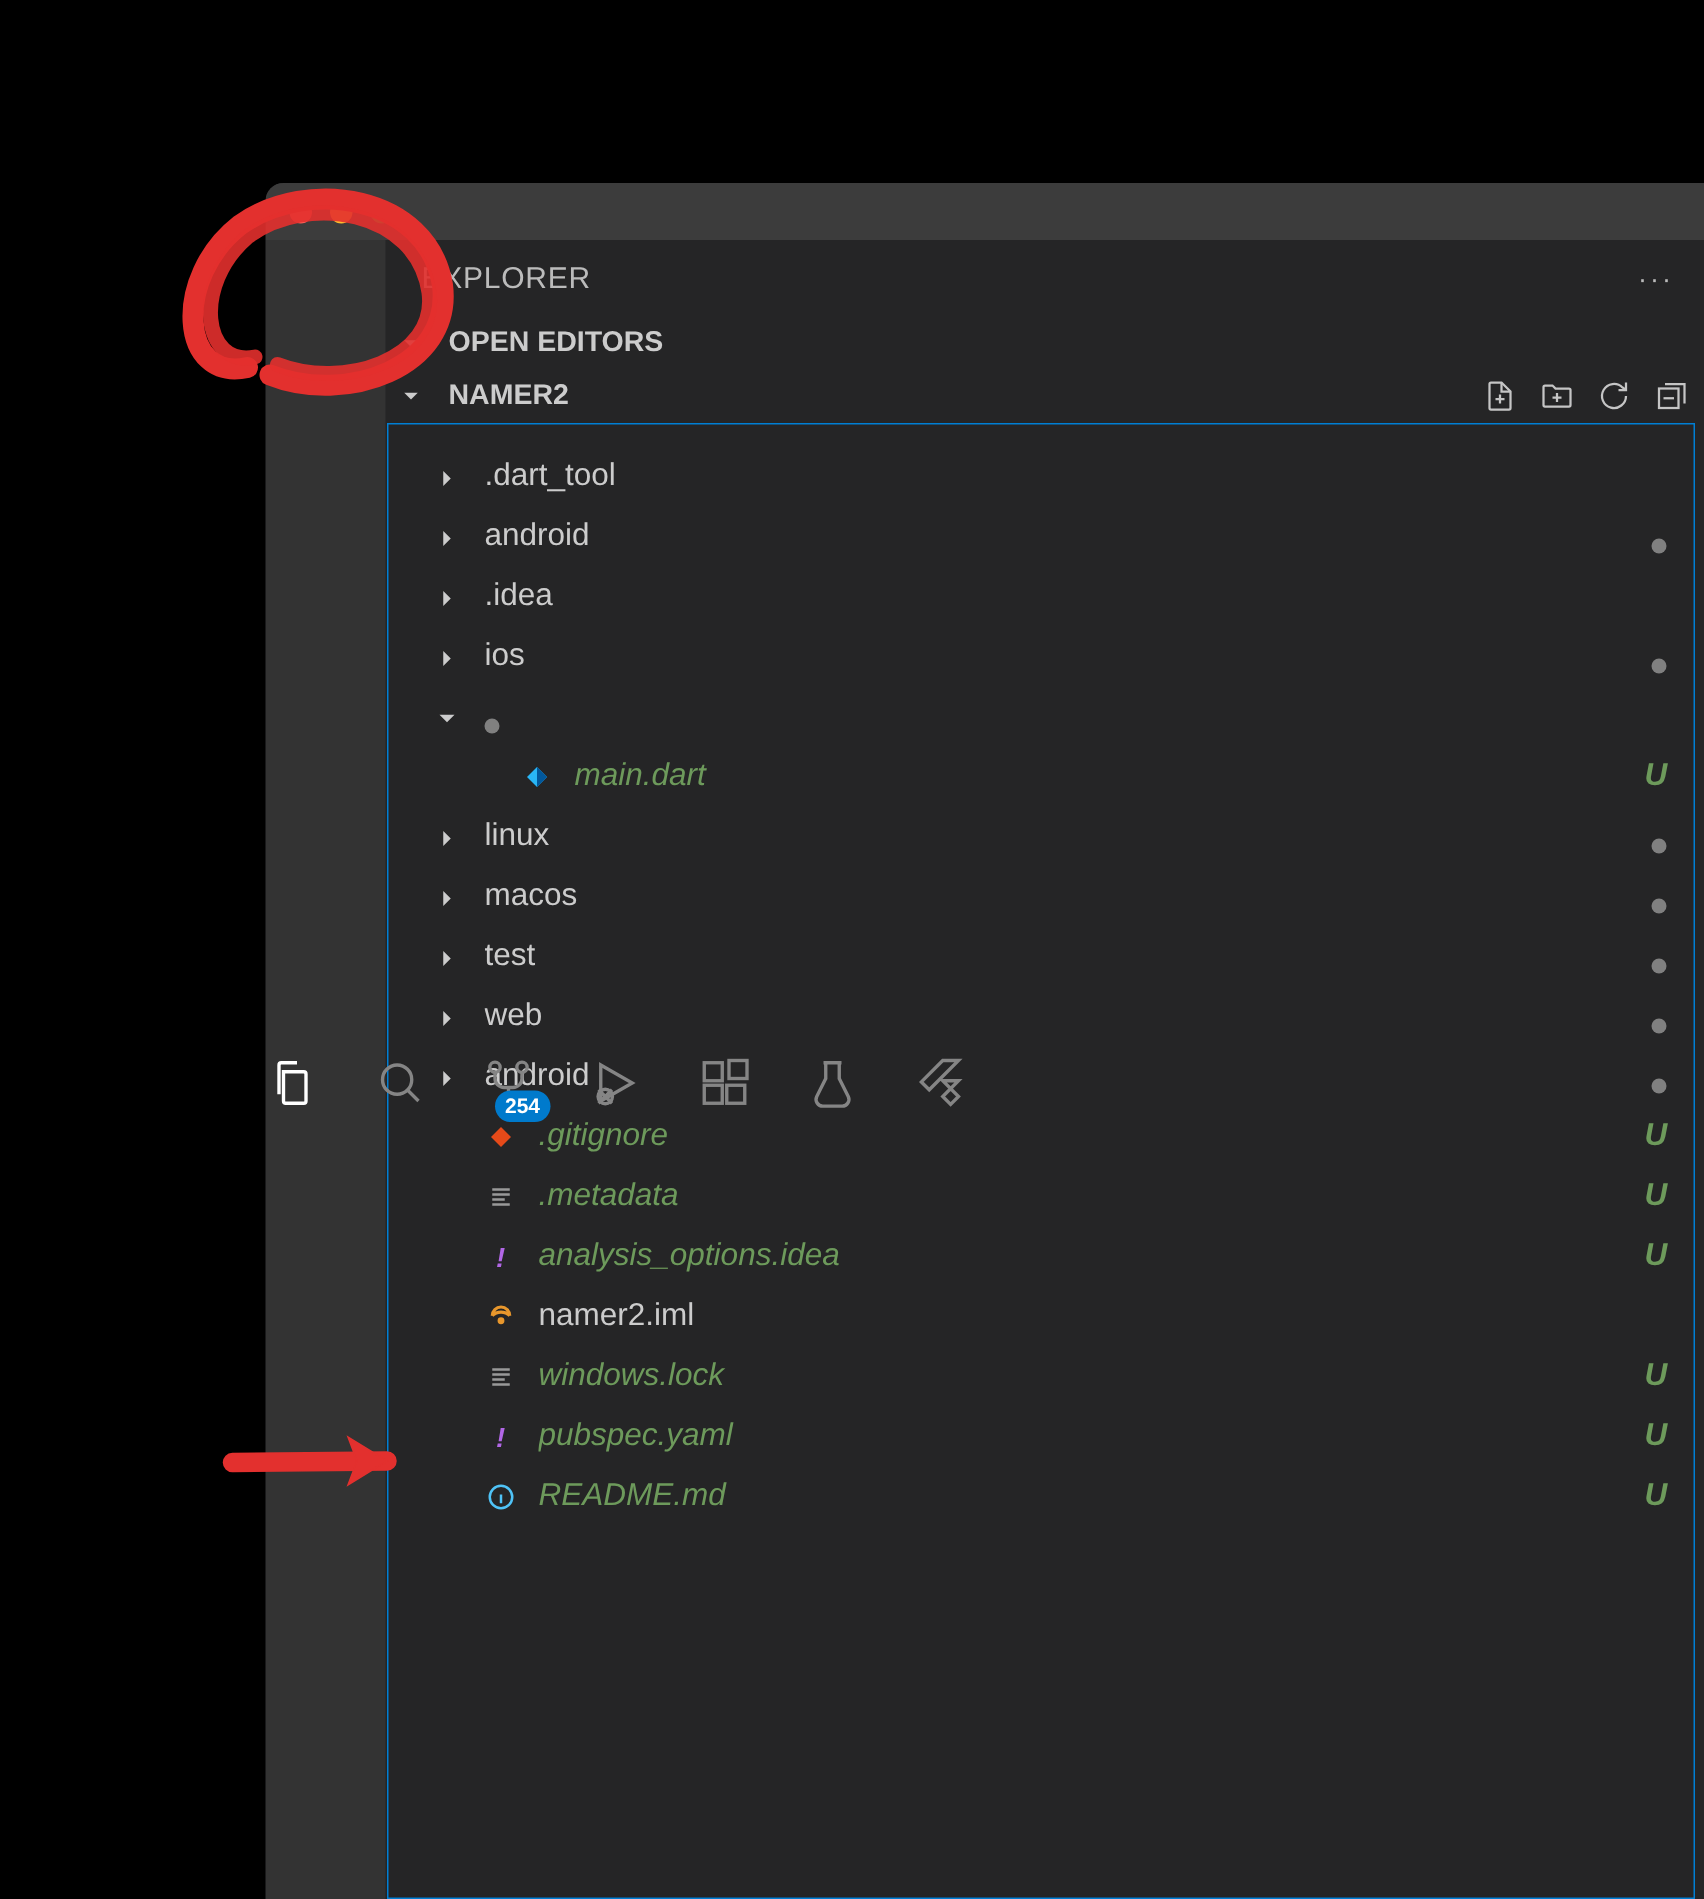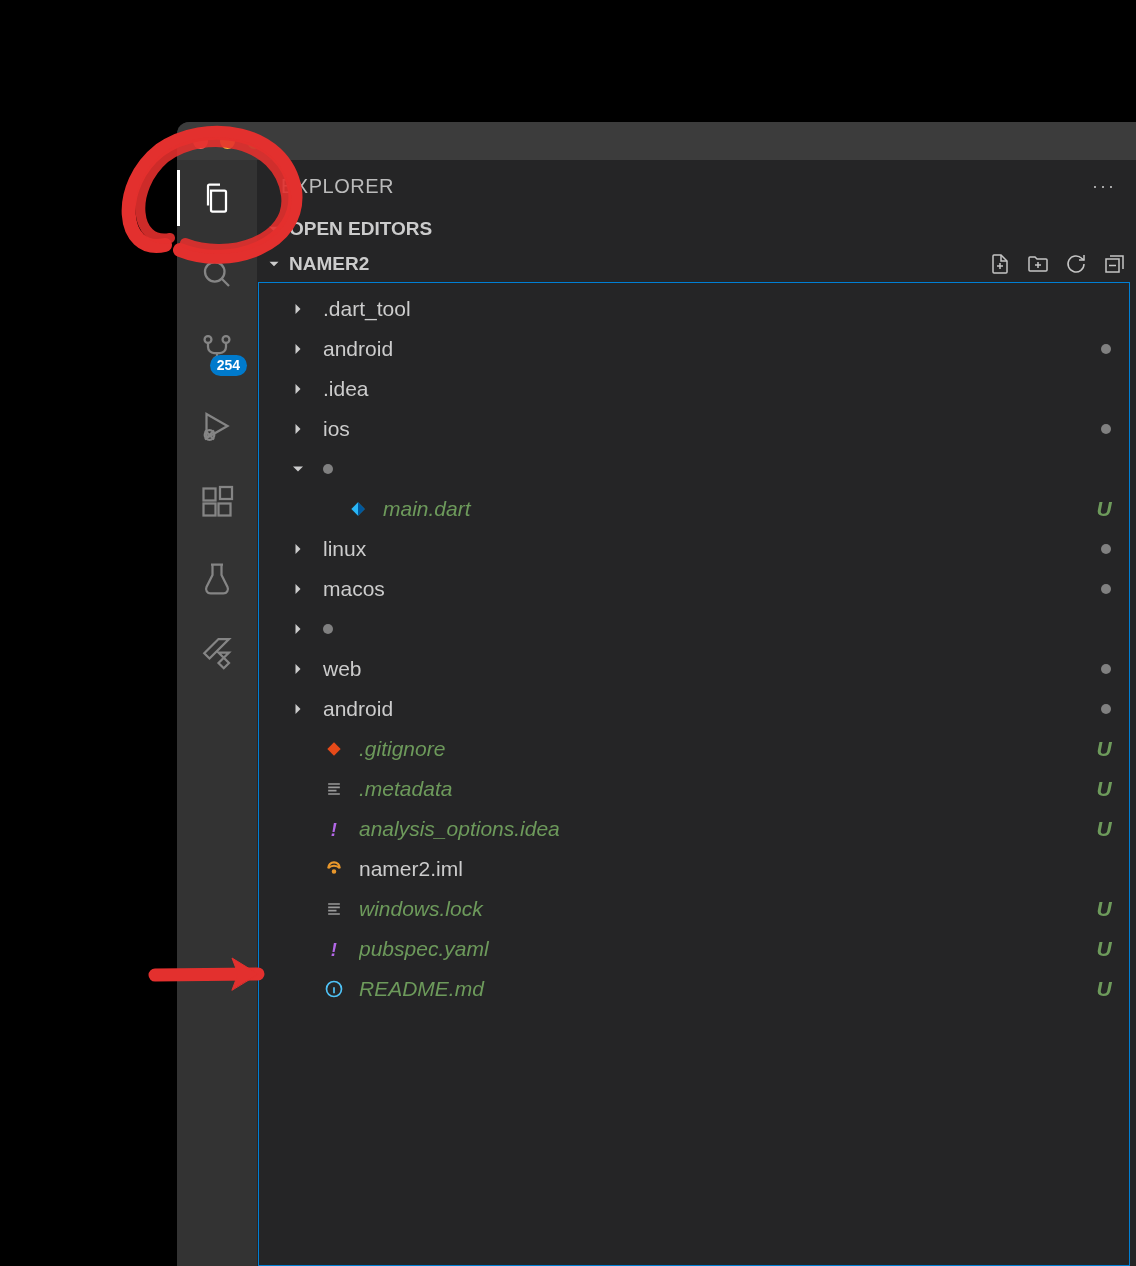--- a/index.html
+++ b/index.html
@@ -33,21 +33,21 @@
   }
   .traffic { width: 15px; height: 15px; border-radius: 50%; }
   .traffic.red { background: #ff5f57; }
   .traffic.yellow { background: #febc2e; }
   .traffic.green { background: #28c840; }
   .body-row { display: flex; flex: 1; min-height: 0; }
   .activity-bar {
     width: 80px;
     background: #333333;
     display: flex;
-    flex-direction: column;
+    flex-direction: row;
     align-items: center;
     padding-top: 18px;
     gap: 36px;
     position: relative;
   }
   .activity-icon {
     width: 40px; height: 40px;
     color: #858585;
     display: flex; align-items: center; justify-content: center;
     cursor: pointer;
@@ -92,21 +92,21 @@
     color: #bbbbbb;
   }
   .more-icon { color: #bbb; cursor: pointer; letter-spacing: 2px; font-size: 18px; }
   .section {
     font-size: 19px;
     font-weight: 700;
     color: #ccc;
     padding: 6px 10px 6px 8px;
     display: flex;
     align-items: center;
-    gap: 6px;
+    gap: 16px;
     cursor: pointer;
   }
   .chev { width: 18px; height: 18px; flex: 0 0 18px; }
   .chev svg { width: 100%; height: 100%; }
   .section.project { justify-content: flex-start; }
   .section-actions {
     margin-left: auto;
     display: flex;
     gap: 14px;
     color: #c5c5c5;
@@ -114,21 +114,21 @@
   .section-actions svg { width: 24px; height: 24px; cursor: pointer; }
   .file-tree {
     border: 1px solid #007fd4;
     margin: 0 6px 0 1px;
     flex: 1;
     padding: 6px 0;
     overflow: auto;
   }
   .tree-item {
     display: flex;
-    align-items: center;
+    align-items: flex-end;
     height: 40px;
     padding-right: 14px;
     font-size: 21px;
     color: #cccccc;
     cursor: pointer;
     gap: 14px;
   }
   .tree-item .indent { flex: 0 0 auto; }
   .tree-item .twisty { width: 22px; display: flex; align-items: center; justify-content: center; }
   .tree-item .twisty svg { width: 20px; height: 20px; }
@@ -340,20 +340,21 @@
             <span class="label">macos</span>
             <span class="status dot"></span>
           </div>
           <div class="tree-item">
             <span class="indent" style="width: 14px;"></span>
             <span class="twisty">
               <svg viewBox="0 0 16 16" fill="currentColor">
                 <path d="M6 4l4 4-4 4z"></path>
               </svg>
             </span>
+            <span class="label">test</span>
             <span class="status dot"></span>
           </div>
           <div class="tree-item">
             <span class="indent" style="width: 14px;"></span>
             <span class="twisty">
               <svg viewBox="0 0 16 16" fill="currentColor">
                 <path d="M6 4l4 4-4 4z"></path>
               </svg>
             </span>
             <span class="label">web</span>

